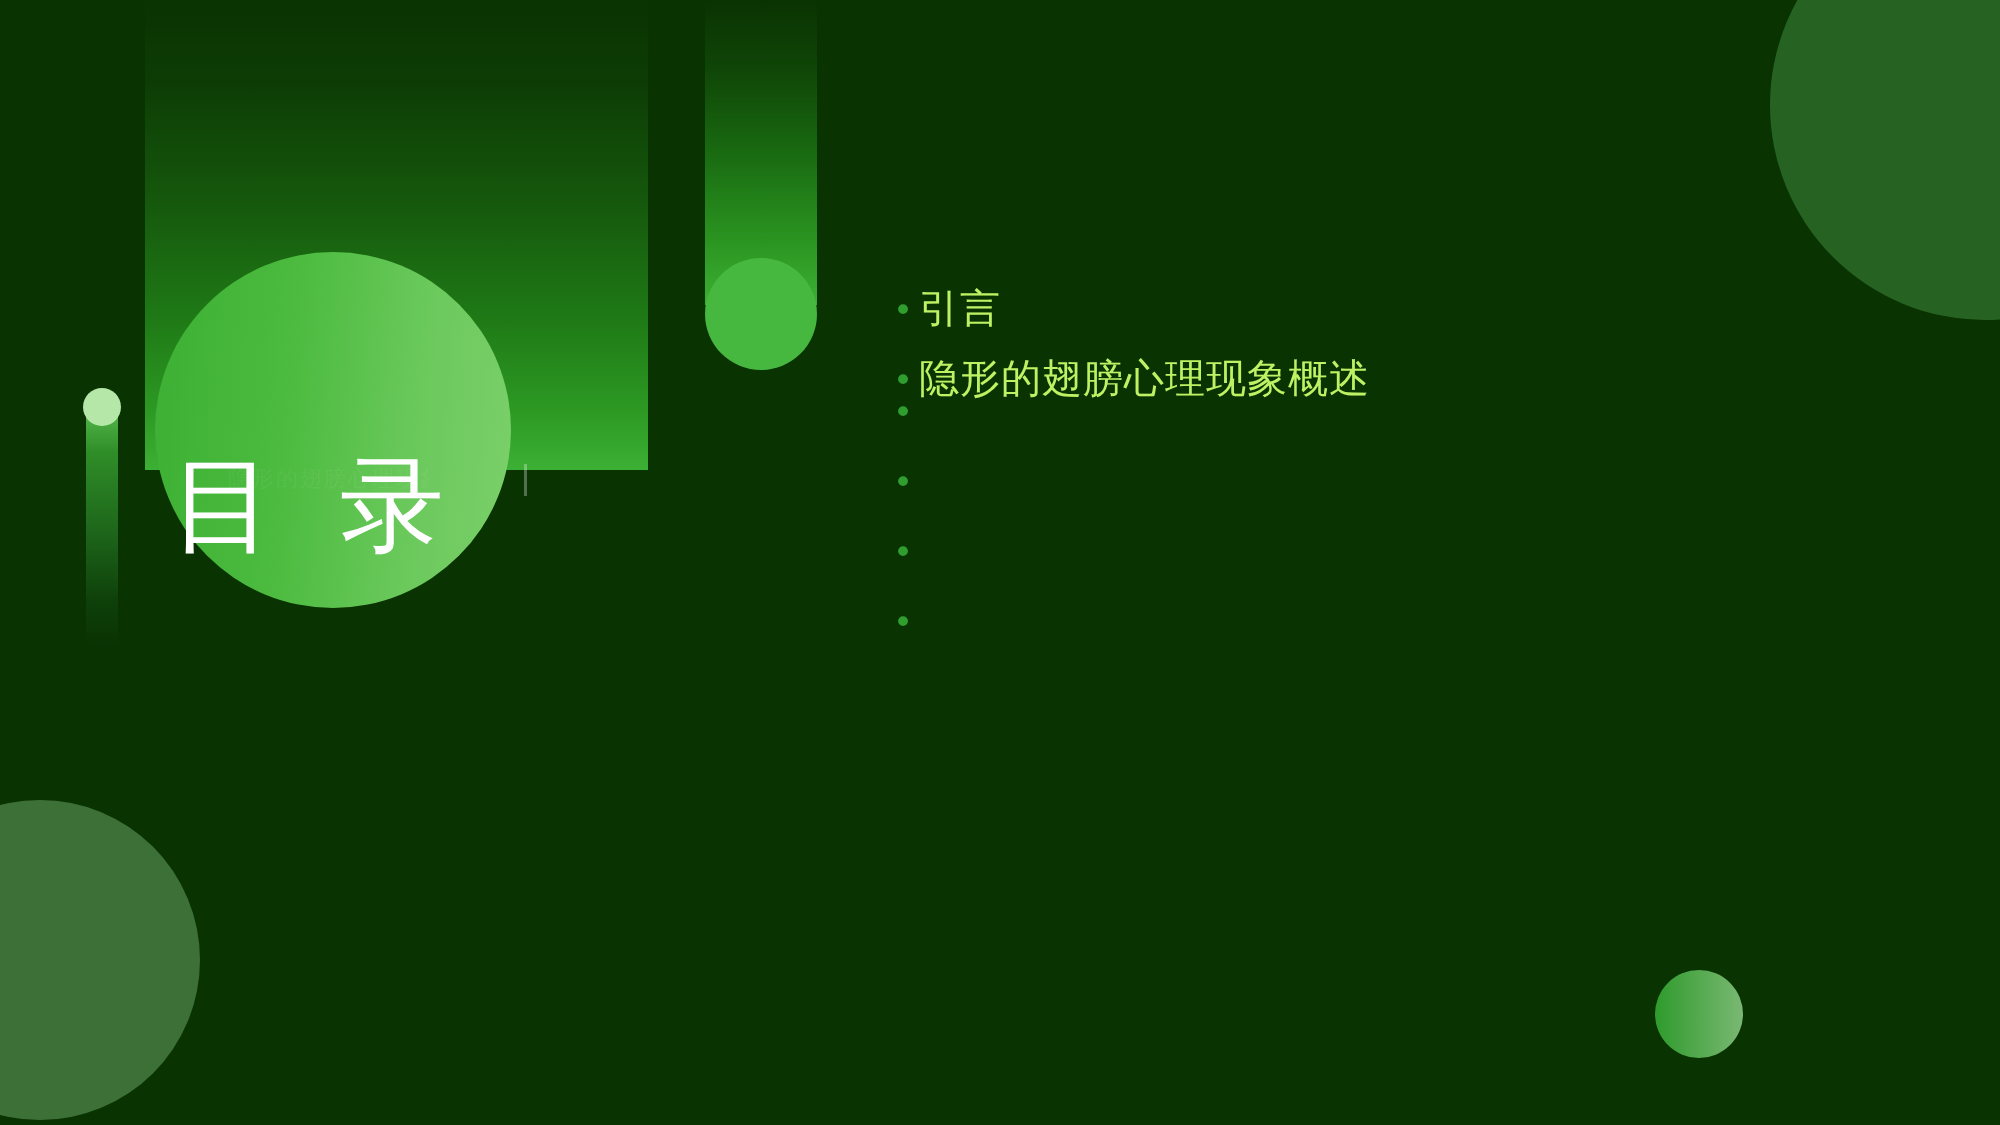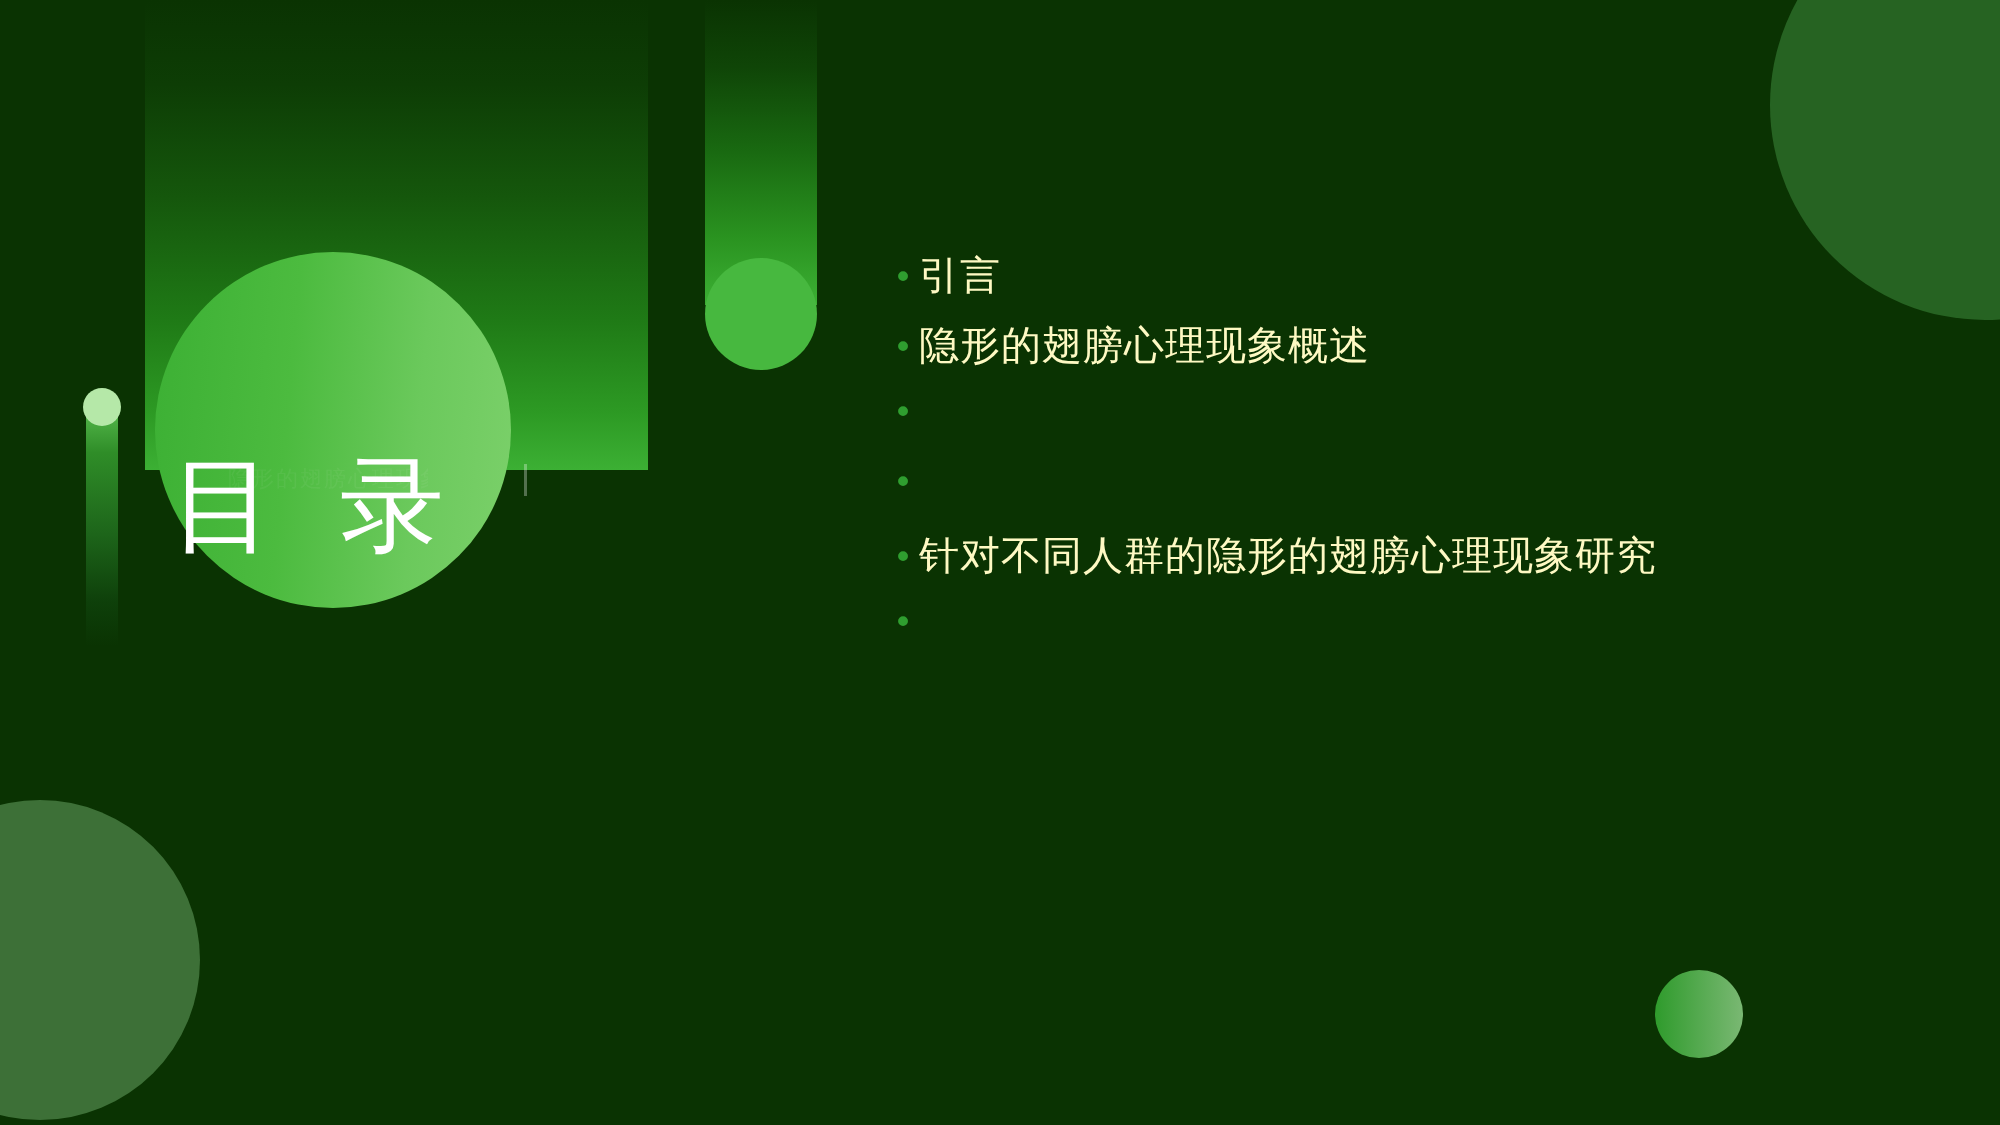--- a/index.html
+++ b/index.html
@@ -187,26 +187,27 @@
     flex: 0 0 auto;
     width: 26px;
     color: #2f9e2f;
     font-size: 34px;
     line-height: 1;
     font-family: "DejaVu Sans", sans-serif;
   }
 
   .toc-label {
     flex: 1 1 auto;
-    color: #fef9c3;
+    color: #bef264;
     font-size: 40px;
     line-height: 1;
     letter-spacing: 1px;
     font-family: "DejaVu Serif", "Liberation Serif", serif;
     white-space: nowrap;
+    margin-top: 33px;
   }
 </style>
 </head>
 <body>
 
 <div id="slide">
 
   <div class="deco-circle-tr"></div>
   <div class="deco-circle-bl"></div>
   <div class="deco-circle-br"></div>
@@ -237,21 +238,20 @@
     <div class="toc-item">
       <span class="toc-bullet">•</span>
     </div>
 
     <div class="toc-item">
       <span class="toc-bullet">•</span>
     </div>
 
     <div class="toc-item">
       <span class="toc-bullet">•</span>
-      <span class="toc-label">针对不同人群的隐形的翅膀心理现象研究</span>
     </div>
 
     <div class="toc-item">
       <span class="toc-bullet">•</span>
     </div>
 
   </div>
 
 </div>
 

